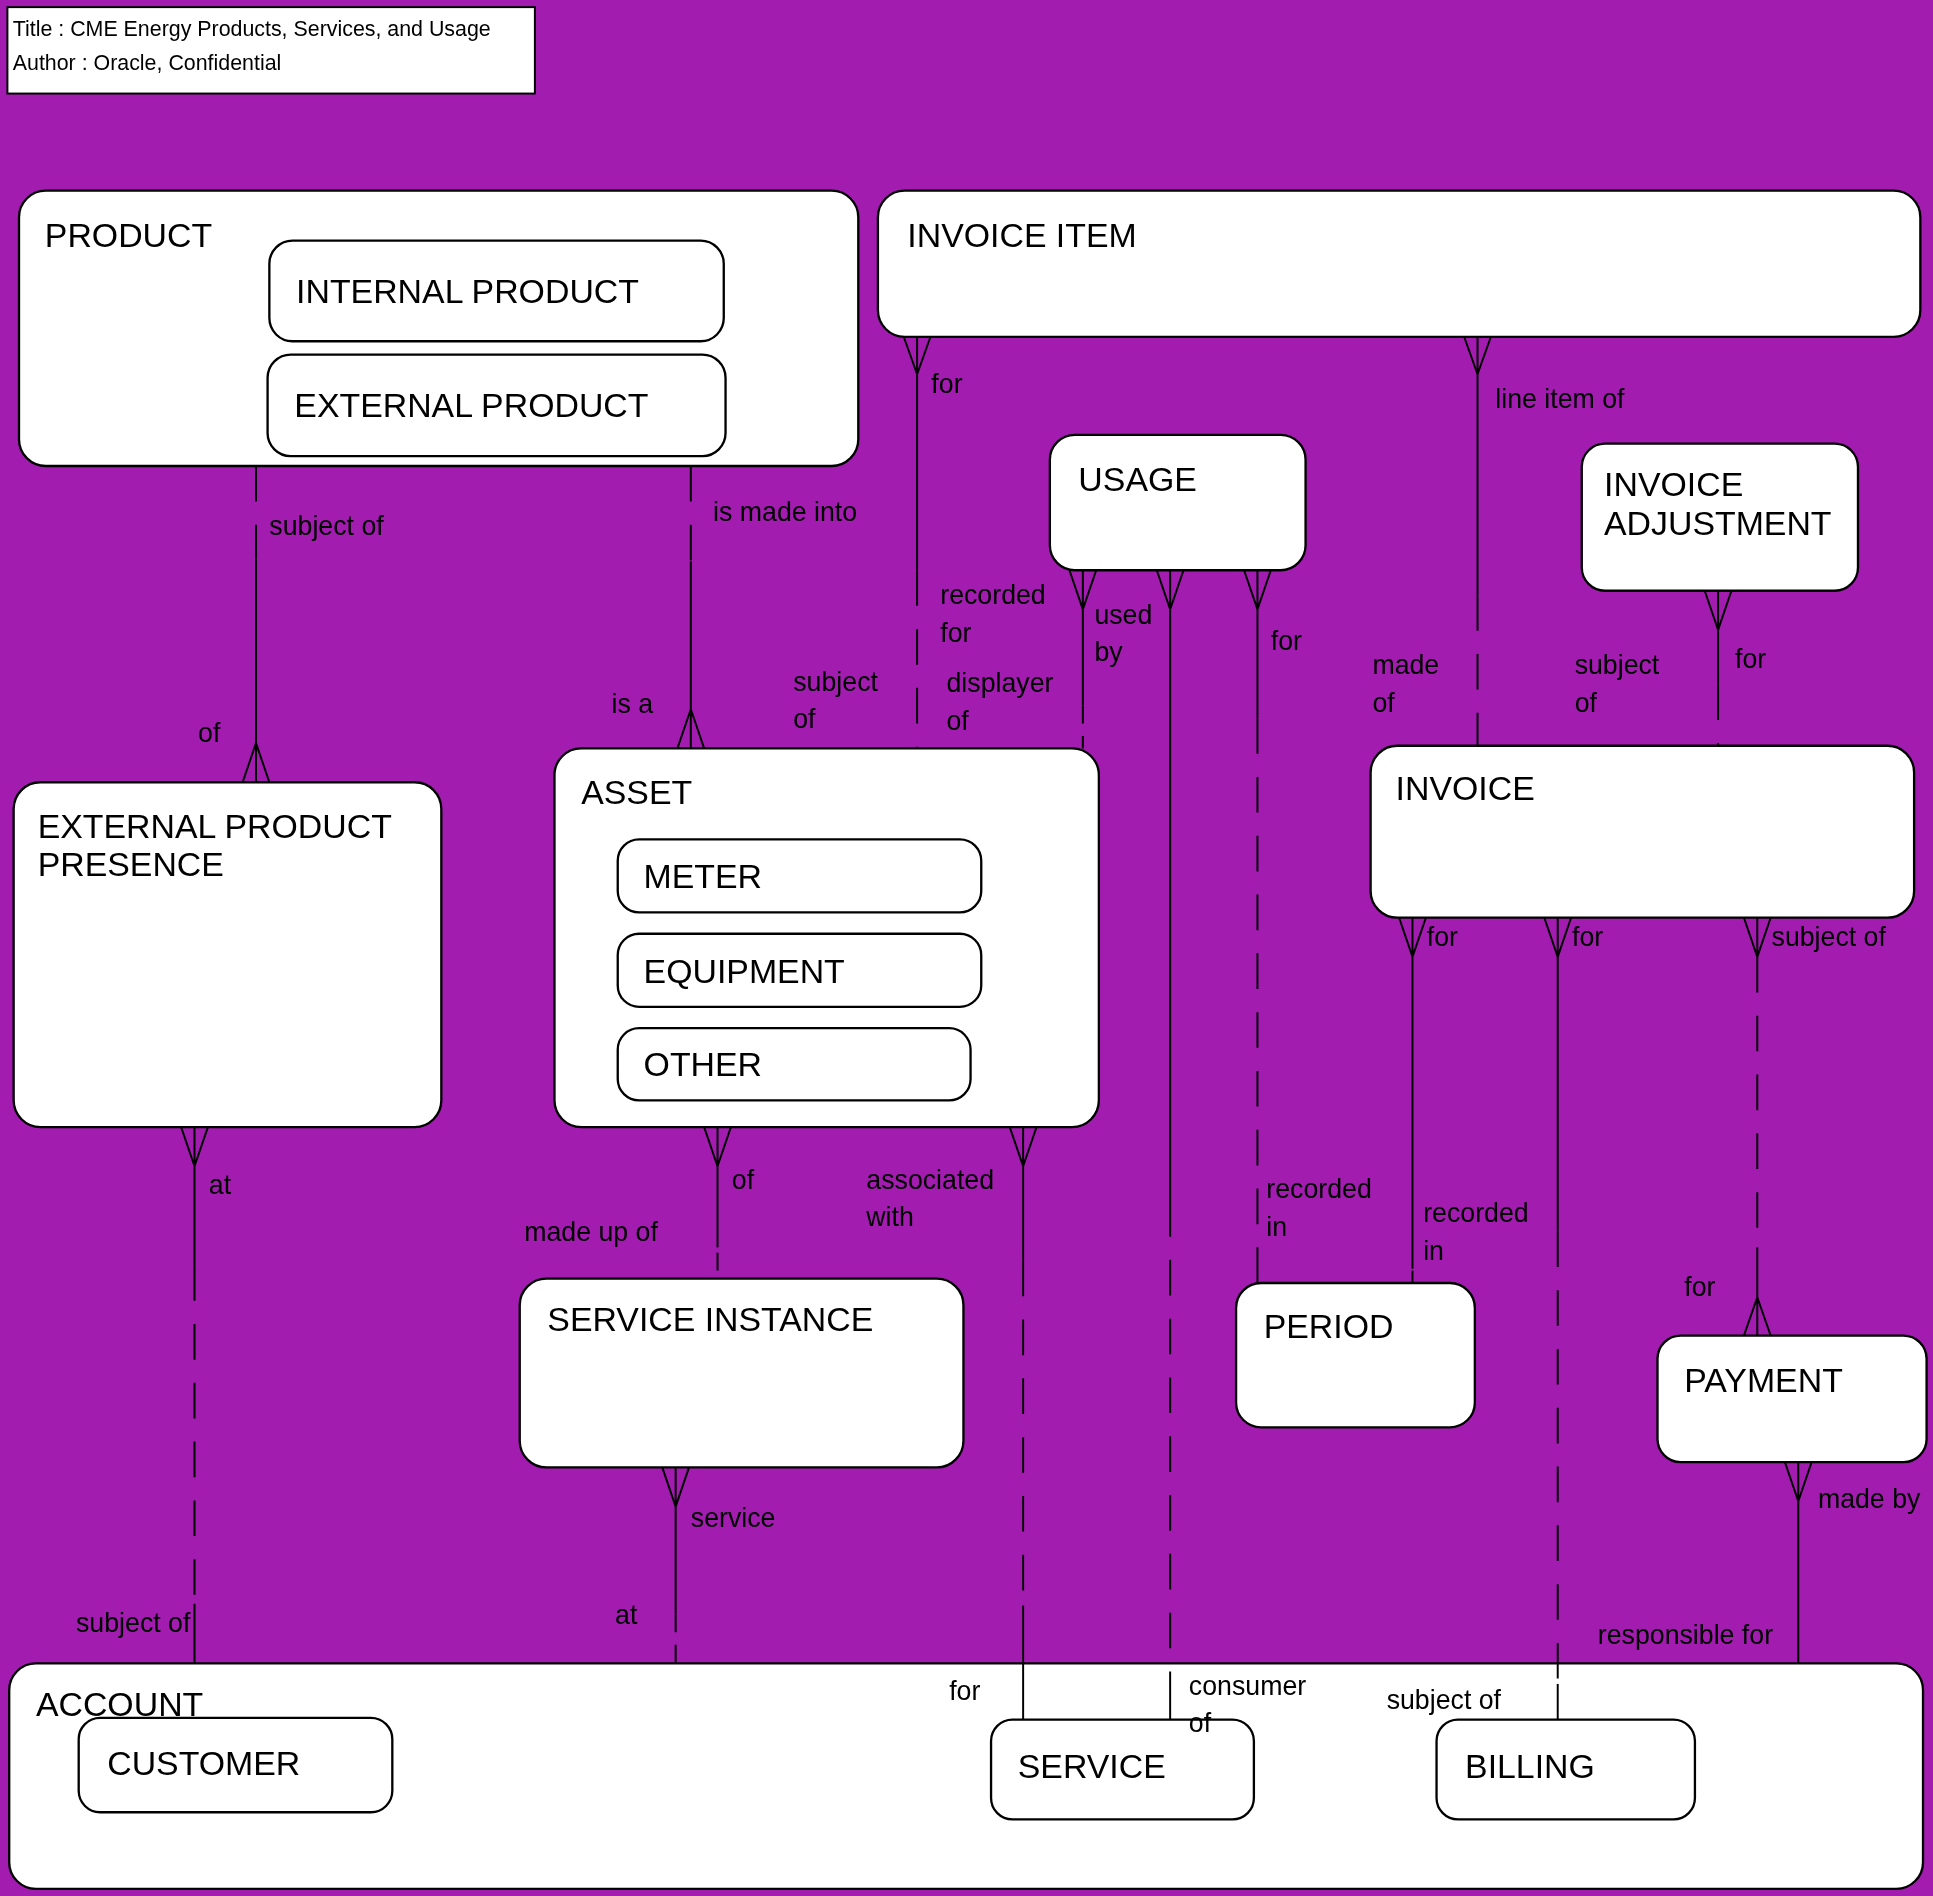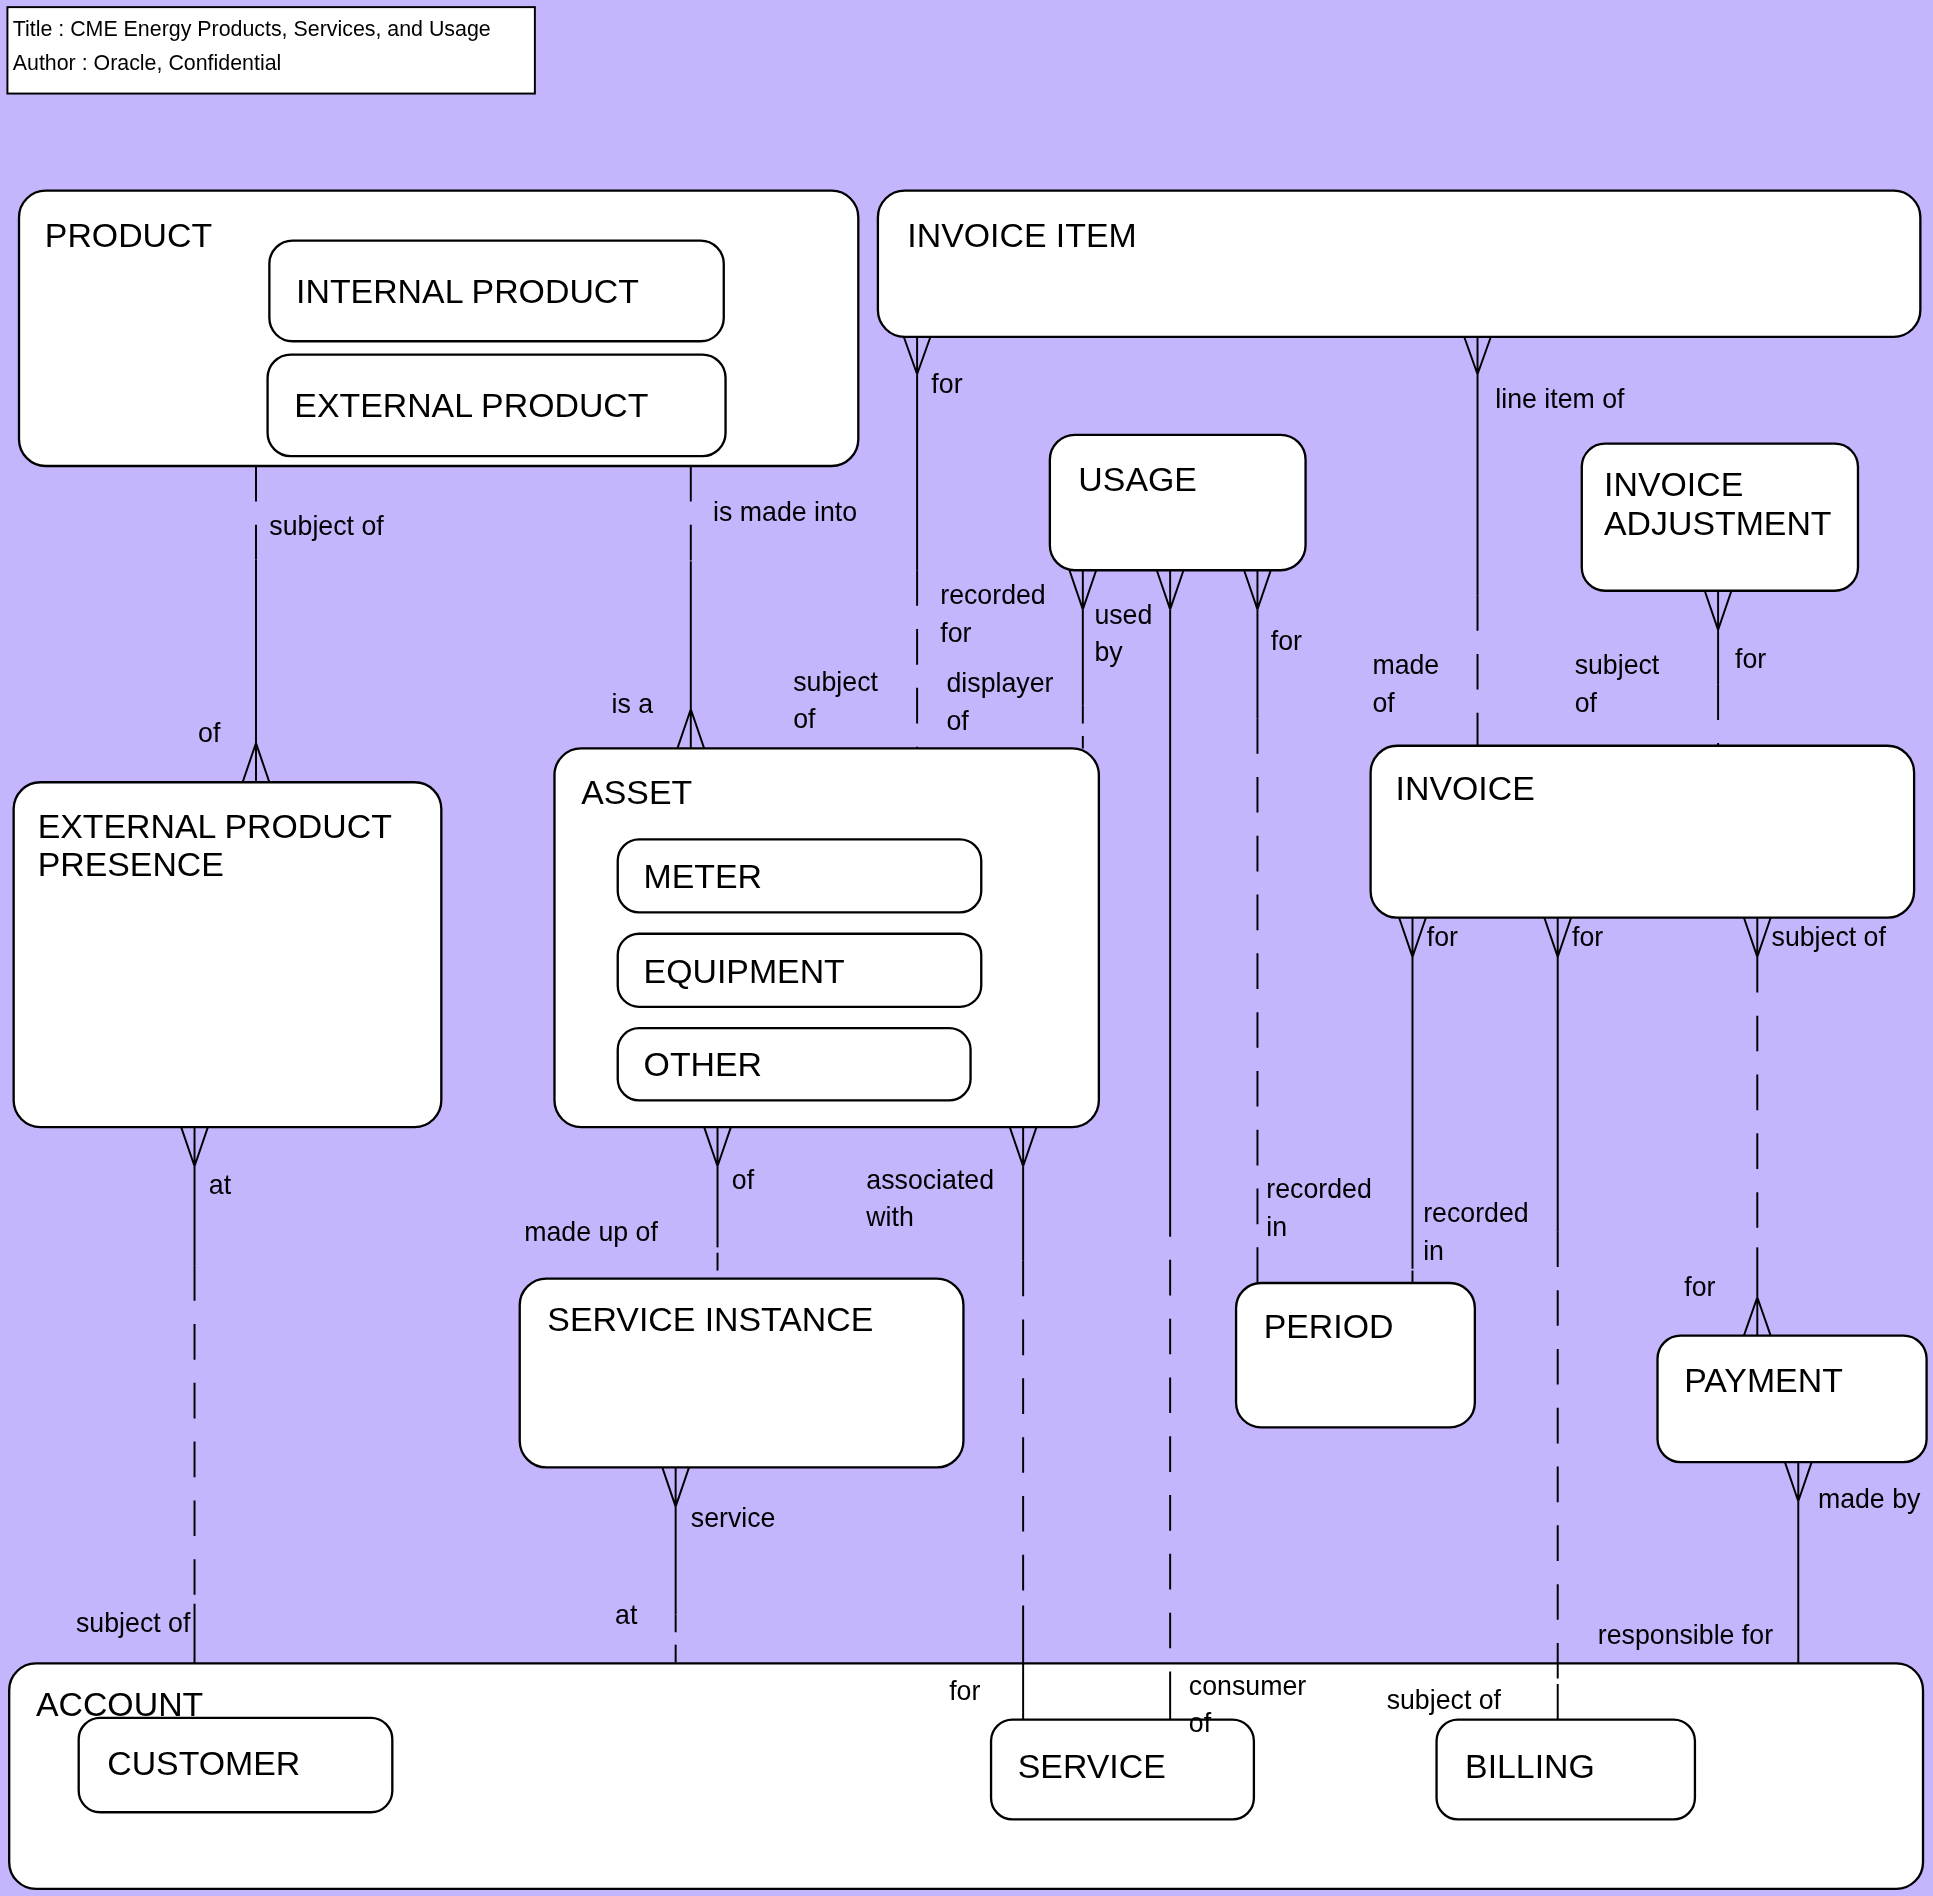--- a/index.html
+++ b/index.html
@@ -1,16 +1,16 @@
 <!DOCTYPE html>
 <html style="font-size:14.3px"><head>
 <meta charset="utf-8">
 <style>
   html,body{margin:0;padding:0;background:#ffffff;}
-  #stage{width:1934px;height:1896px;position:relative;background:#c4b5fd;}
+  #stage{width:1934px;height:1896px;position:relative;background:#a21caf;}
   svg{display:block;}
   .box{fill:#ffffff;stroke:#000000;stroke-width:2.6;}
   .titlebox{fill:#ffffff;stroke:#000000;stroke-width:2.2;}
   text{fill:#000000;font-family:"Liberation Sans","DejaVu Sans",sans-serif;}
   .ent{font-size:38px;}
   .rel{font-size:30px;}
   .ttl{font-size:24px;}
   .connline{stroke:#000000;stroke-width:2.2;fill:none;}
   .dashed{stroke-dasharray:40 26;}
   .dash2{stroke-dasharray:20 14;}

